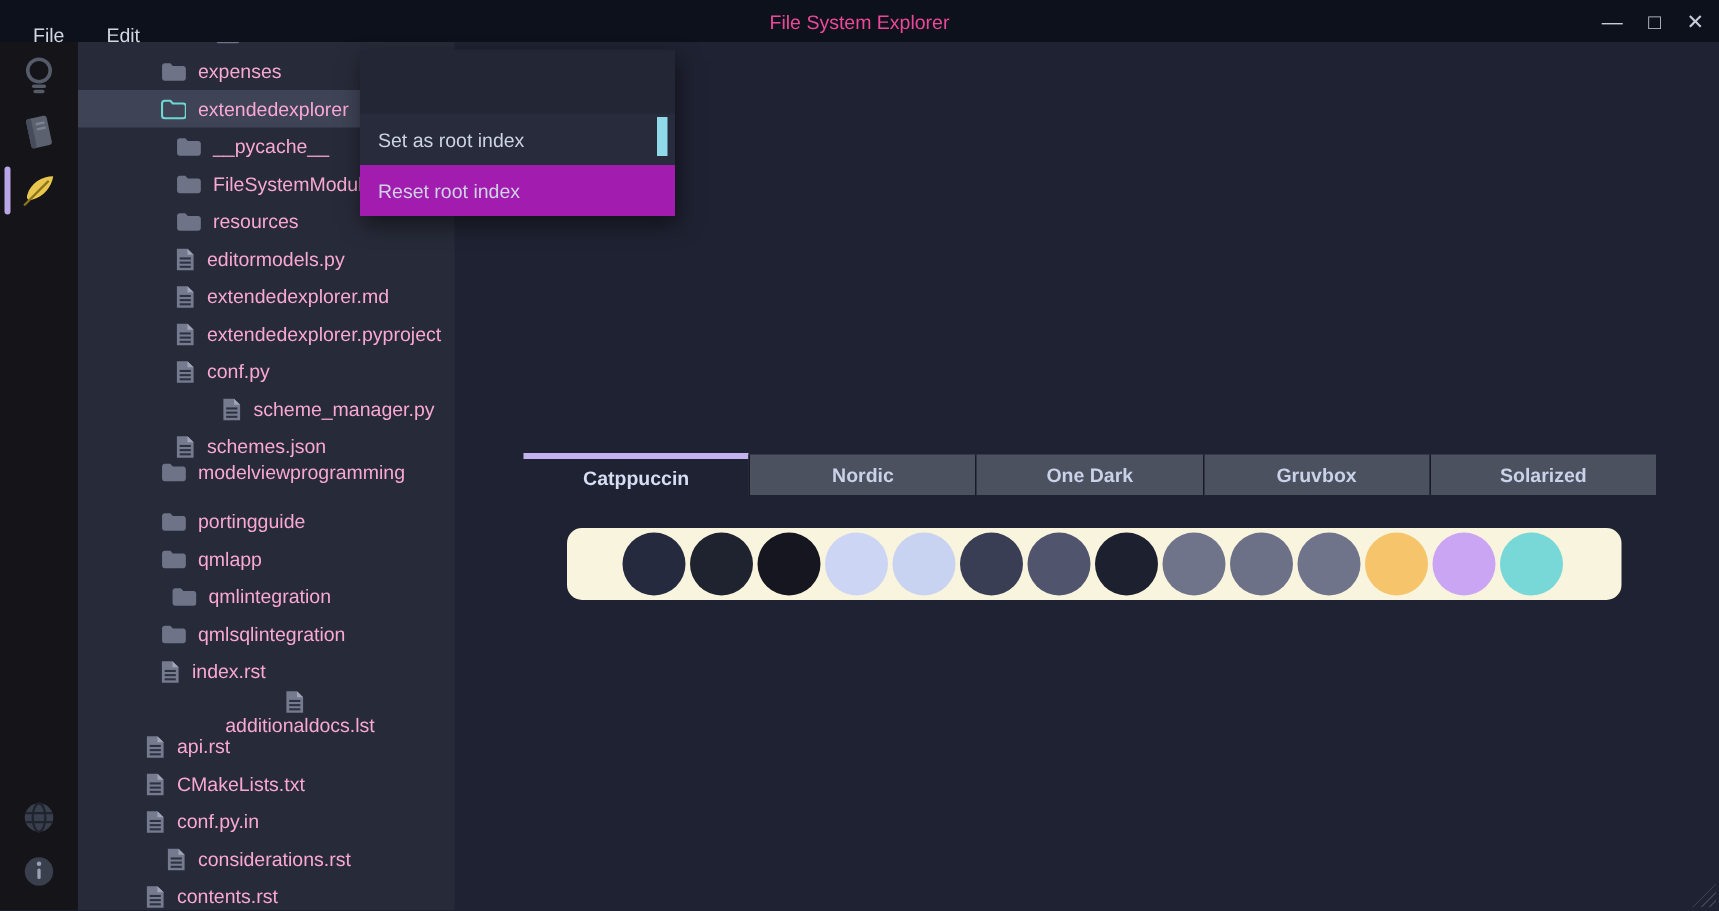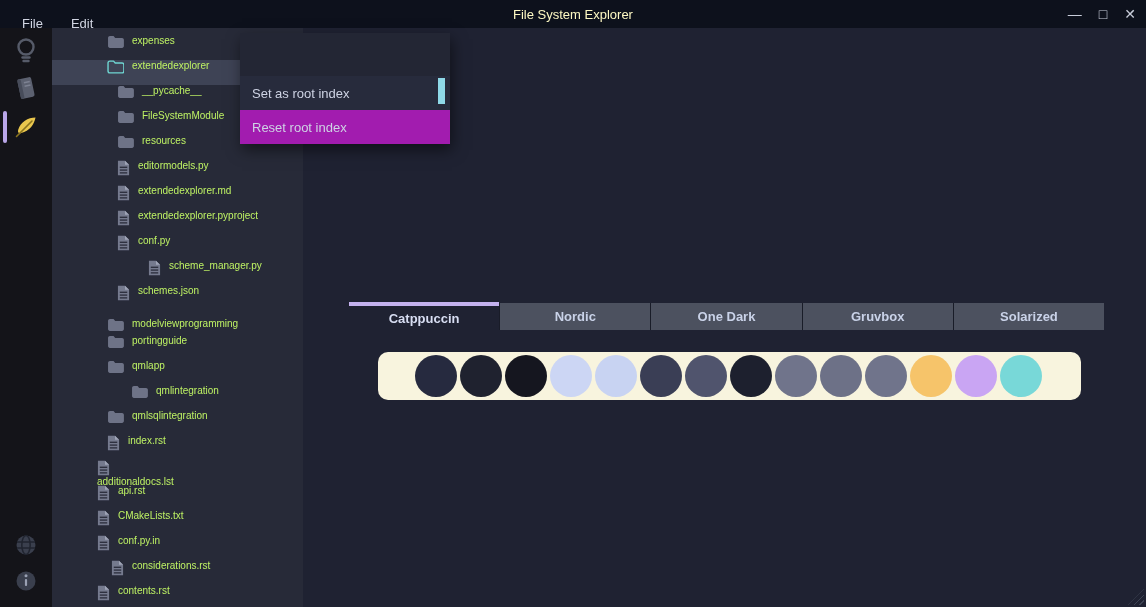--- a/index.html
+++ b/index.html
@@ -6,34 +6,34 @@
   body{width:1146px;height:607px;overflow:hidden;background:#1f2232;
        font-family:"Liberation Sans",sans-serif;position:relative;}
   .window{position:absolute;inset:0;}
 
   
   .titlebar{position:absolute;left:0;top:0;width:1146px;height:28px;background:#0d111c;
             color:#d2d6e3;font-size:13px;z-index:50;}
   .menubar{position:absolute;left:8px;top:16px;height:28px;display:flex;align-items:flex-start;}
   .menu-item{padding:0 14px;cursor:default;}
   .win-title{position:absolute;left:0;right:0;top:0;height:28px;display:flex;
-             align-items:center;justify-content:center;pointer-events:none;color:#fef9c3;}
+             align-items:center;justify-content:center;pointer-events:none;color:#ec4899;}
   .controls{position:absolute;right:10px;top:0;height:28px;display:flex;align-items:center;gap:17px;}
   .ctrl{color:#c8cdda;font-size:14px;line-height:28px;cursor:default;}
 
   
   .sidebar{position:absolute;left:0;top:28px;width:52px;height:579px;background:#141419;}
   .side-icon{position:absolute;left:0;width:52px;height:38px;display:flex;
              align-items:center;justify-content:center;}
   .active-bar{position:absolute;left:3px;top:3px;width:4px;height:32px;border-radius:2px;}
 
   
   .tree{position:absolute;left:52px;top:28px;width:251px;height:579px;background:#272a38;overflow:hidden;}
-  .trow{position:absolute;left:0;width:251px;height:25px;display:flex;
-        font-size:10px;color:#bef264;box-sizing:border-box;white-space:nowrap;}
+  .trow{position:absolute;left:0;width:251px;height:25px;display:flex;align-items:center;
+        font-size:13px;color:#f9a8d4;box-sizing:border-box;white-space:nowrap;}
   .trow.selected{background:#3e4355;}
   .ticon{display:inline-flex;margin-right:8px;flex:0 0 auto;}
 
   
   .context-menu{position:absolute;left:240px;top:33px;width:210px;z-index:60;
                 box-shadow:2px 6px 14px rgba(0,0,0,.5);}
   .cm-pad{height:43px;background:#232634;}
   .cm-item{height:34px;display:flex;align-items:center;padding-left:12px;font-size:13px;
            color:#ced3e4;position:relative;background:#a21caf;}
   .cm-item.hovered{background:#272b3c;}
@@ -231,21 +231,21 @@
           <svg width="13" height="16" viewBox="0 0 14 17">
             <path d="M1 .8h7.6L13 5v11.2H1z" fill="#757a8e"></path>
             <path d="M8.6.8V5H13z" fill="#9fa4b6"></path>
             <rect x="3" y="7" width="8" height="1.5" fill="#2e3140"></rect>
             <rect x="3" y="10" width="8" height="1.5" fill="#2e3140"></rect>
             <rect x="3" y="13" width="8" height="1.5" fill="#2e3140"></rect>
           </svg>
         </span>
         <span>schemes.json</span>
       </div>
-      <div class="trow" style="top: 290px; padding-left: 55px;">
+      <div class="trow" style="top: 274px; padding-left: 55px;">
         <span class="ticon">
           <svg width="17" height="14" viewBox="0 0 18 15">
             <path d="M1 3.2C1 2.1 1.9 1.2 3 1.2h3.9l1.8 2h7.3c1.1 0 2 .9 2 2v6.6c0 1.1-.9 2-2 2H3c-1.1 0-2-.9-2-2z" fill="#6e7387"></path>
           </svg>
         </span>
         <span>modelviewprogramming</span>
       </div>
       <div class="trow" style="top: 307px; padding-left: 55px;">
         <span class="ticon">
           <svg width="17" height="14" viewBox="0 0 18 15">
@@ -255,21 +255,21 @@
         <span>portingguide</span>
       </div>
       <div class="trow" style="top: 332px; padding-left: 55px;">
         <span class="ticon">
           <svg width="17" height="14" viewBox="0 0 18 15">
             <path d="M1 3.2C1 2.1 1.9 1.2 3 1.2h3.9l1.8 2h7.3c1.1 0 2 .9 2 2v6.6c0 1.1-.9 2-2 2H3c-1.1 0-2-.9-2-2z" fill="#6e7387"></path>
           </svg>
         </span>
         <span>qmlapp</span>
       </div>
-      <div class="trow" style="top: 357px; padding-left: 79px;">
+      <div class="trow" style="top: 357px; padding-left: 62px;">
         <span class="ticon">
           <svg width="17" height="14" viewBox="0 0 18 15">
             <path d="M1 3.2C1 2.1 1.9 1.2 3 1.2h3.9l1.8 2h7.3c1.1 0 2 .9 2 2v6.6c0 1.1-.9 2-2 2H3c-1.1 0-2-.9-2-2z" fill="#6e7387"></path>
           </svg>
         </span>
         <span>qmlintegration</span>
       </div>
       <div class="trow" style="top: 382px; padding-left: 55px;">
         <span class="ticon">
           <svg width="17" height="14" viewBox="0 0 18 15">

